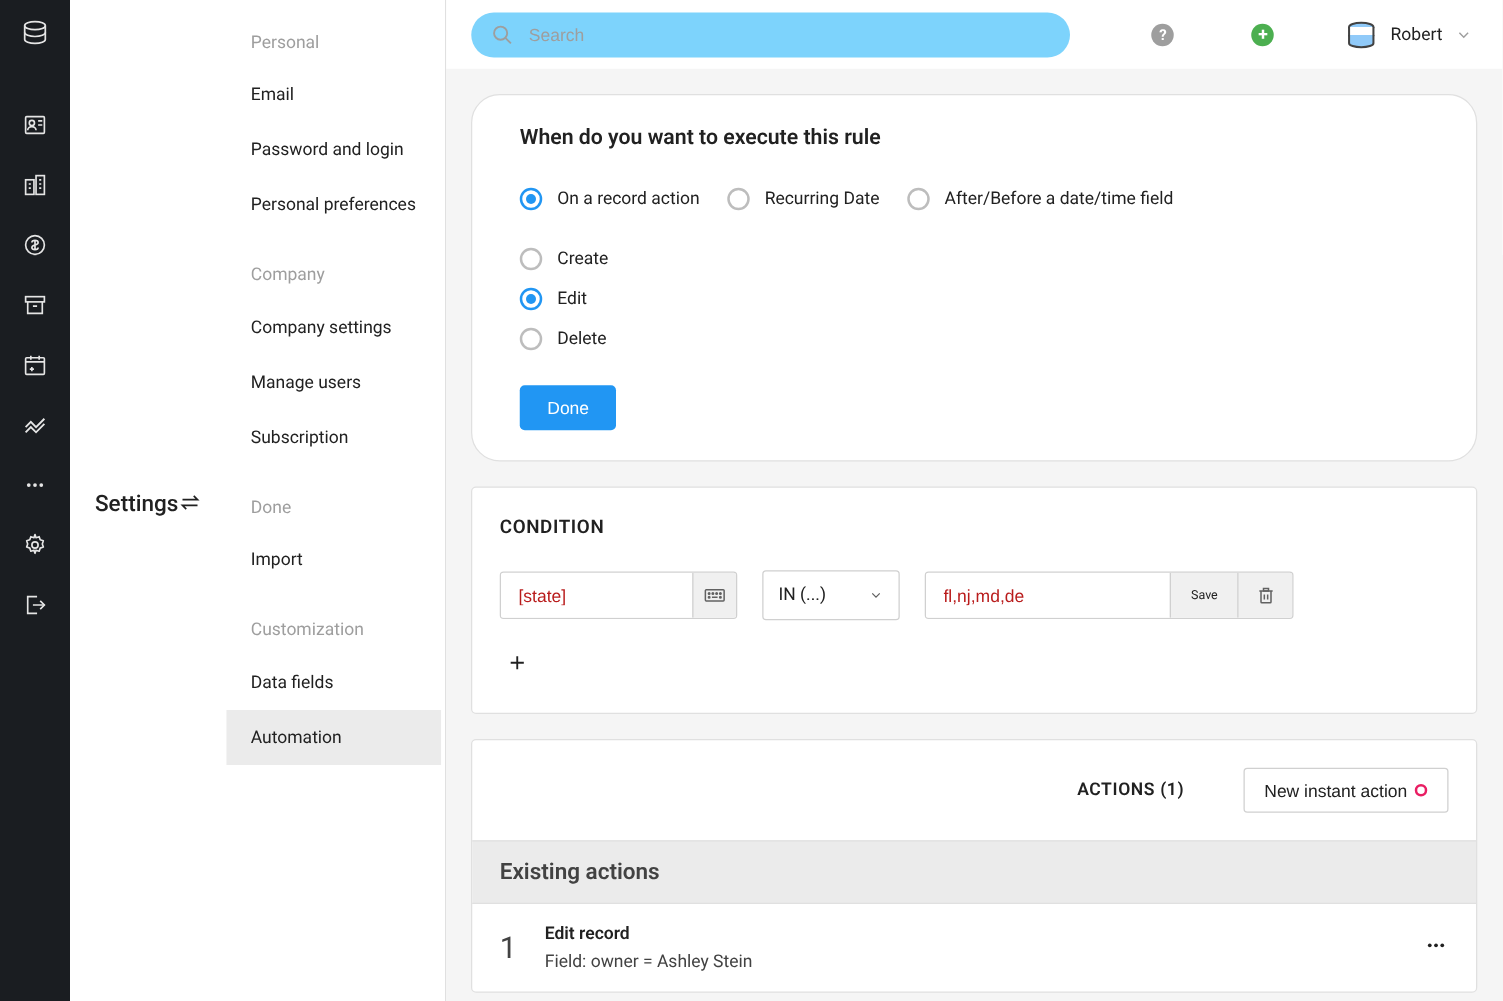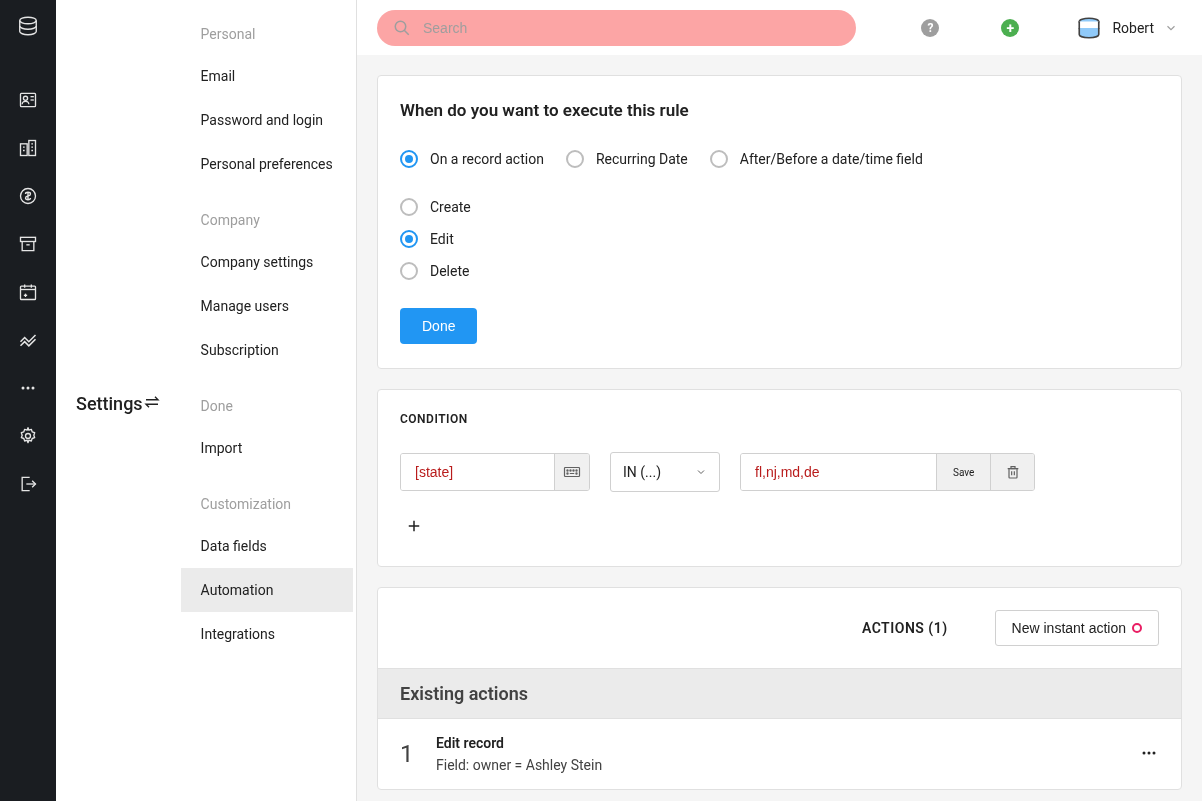--- a/index.html
+++ b/index.html
@@ -99,21 +99,21 @@
       height: 55px;
       background: #fff;
       display: flex;
       align-items: center;
       padding: 0 24px 0 20px;
       gap: 16px;
     }
     .search-box {
       width: 479px;
       height: 36px;
-      background: #fca5a5;
+      background: #7dd3fc;
       border-radius: 18px;
       display: flex;
       align-items: center;
       padding: 0 16px;
       gap: 12px;
     }
     .search-box svg {
       flex-shrink: 0;
     }
     .search-input {
@@ -190,21 +190,22 @@
     
     .card {
       background: #fff;
       border: 1px solid #e0e0e0;
       border-radius: 4px;
       margin-bottom: 20px;
     }
     
     
     .when-card {
-      padding: 24px 22px;
+      padding: 24px 38px;
+      border-radius: 23px;
     }
     .when-title {
       font-size: 17px;
       font-weight: 600;
       color: #212121;
       margin-bottom: 30px;
     }
     .radio-row {
       display: flex;
       align-items: center;
@@ -255,21 +256,21 @@
       padding: 10px 22px;
       font-size: 14px;
       cursor: pointer;
     }
     
     
     .condition-card {
       padding: 22px 22px 22px 22px;
     }
     .condition-title {
-      font-size: 12px;
+      font-size: 15px;
       font-weight: 600;
       letter-spacing: 0.5px;
       color: #212121;
       margin-bottom: 26px;
     }
     .condition-row {
       display: flex;
       align-items: center;
       gap: 20px;
       margin-bottom: 16px;
@@ -529,21 +530,20 @@
     <div class="nav-item">Company settings</div>
     <div class="nav-item">Manage users</div>
     <div class="nav-item">Subscription</div>
 
     <div class="nav-section-label">Done</div>
     <div class="nav-item">Import</div>
 
     <div class="nav-section-label">Customization</div>
     <div class="nav-item">Data fields</div>
     <div class="nav-item active">Automation</div>
-    <div class="nav-item">Integrations</div>
   </div>
 </div>
 
 <div class="main-area">
 
   <div class="top-bar">
     <div class="search-box">
       <svg width="18" height="18" viewBox="0 0 24 24" fill="none" stroke="#9e9e9e" stroke-width="2">
         <circle cx="10" cy="10" r="7"></circle>
         <line x1="21" y1="21" x2="15" y2="15"></line>

